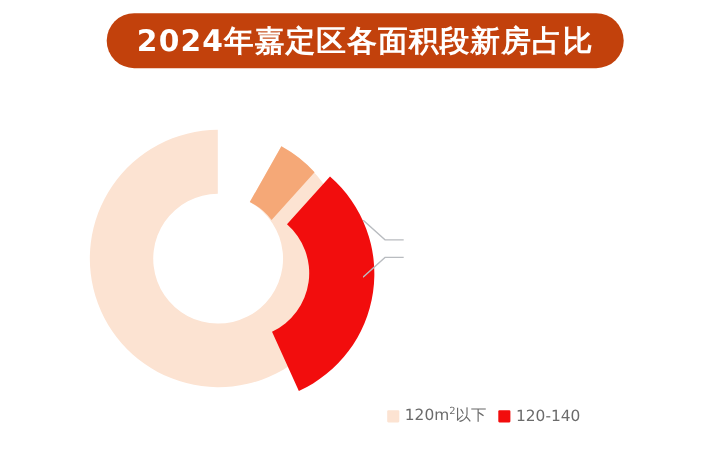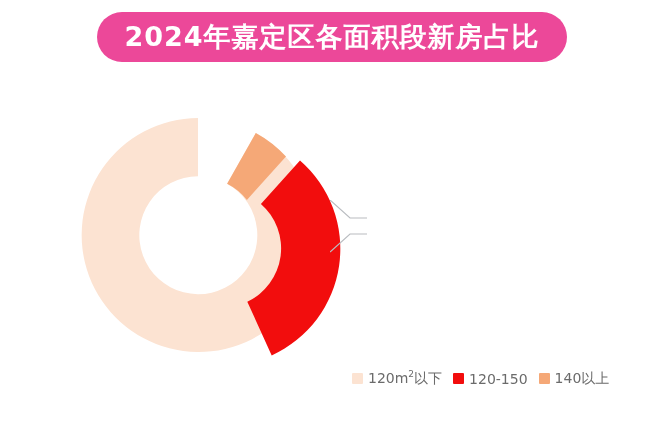--- a/index.html
+++ b/index.html
@@ -10,21 +10,21 @@
     overflow:hidden;
     position:relative;
   }
   #stage{position:absolute;left:0;top:0;width:660px;height:421px;}
 
   
   .banner{
     position:absolute;
     left:97px;top:12px;
     width:470px;height:50px;
-    background:#ec4899;
+    background:#c2410c;
     border-radius:26px;
     display:flex;align-items:center;justify-content:center;
   }
   .banner-text{
     color:#ffffff;
     font-size:27px;
     font-weight:bold;
     letter-spacing:1px;
     white-space:nowrap;
     font-family:"DejaVu Sans","Liberation Sans",sans-serif;
@@ -125,21 +125,17 @@
   </svg>
 
 
   <div class="legend">
     <div class="lg-item">
       <span class="lg-swatch" style="background:#FCE3D2;"></span>
       <span class="lg-label"><span>120m</span><span class="lg-sup">2</span><span>以下</span></span>
     </div>
     <div class="lg-item">
       <span class="lg-swatch" style="background:#F20D0D;"></span>
-      <span class="lg-label"><span>120-150</span><span class="lg-sup"></span><span></span></span>
-    </div>
-    <div class="lg-item">
-      <span class="lg-swatch" style="background:#F5A877;"></span>
-      <span class="lg-label"><span>140以上</span><span class="lg-sup"></span><span></span></span>
+      <span class="lg-label"><span>120-140</span><span class="lg-sup"></span><span></span></span>
     </div>
   </div>
 
 </div>
 
 </body></html>

